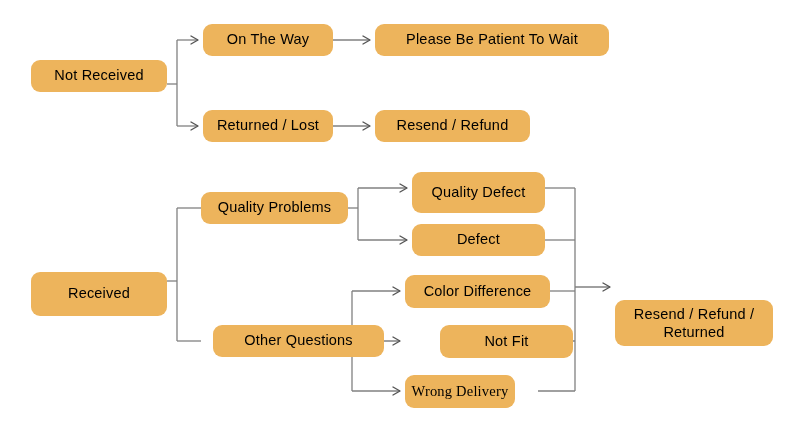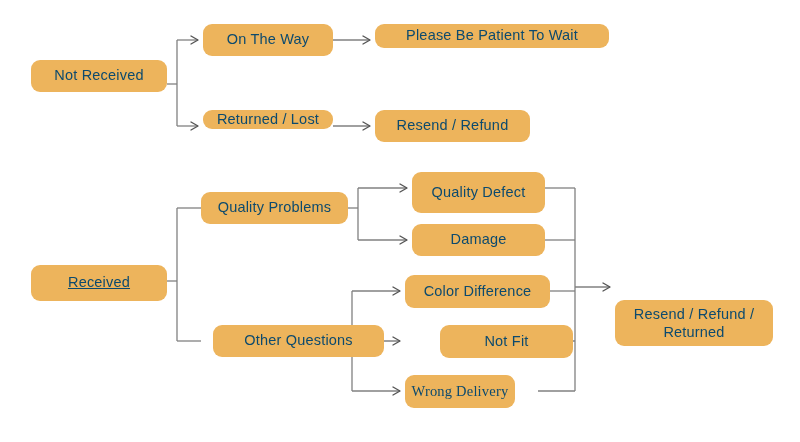--- a/index.html
+++ b/index.html
@@ -24,21 +24,21 @@
     top: 0;
     width: 800px;
     height: 442px;
     pointer-events: none;
   }
   .node {
     position: absolute;
     box-sizing: border-box;
     background: #edb45c;
     border-radius: 9px;
-    color: #0c4a6e;
+    color: #000000;
     display: flex;
     align-items: center;
     justify-content: center;
     text-align: center;
     font-family: "Liberation Sans", sans-serif;
     font-size: 14.5px;
     font-weight: 400;
     letter-spacing: 0.2px;
     line-height: 1.22;
     padding: 0 0;
@@ -98,50 +98,50 @@
   </svg>
 
   <div class="node" style="left:31px; top:60px; width:136px; height:32px;">
     <span>Not Received</span>
   </div>
 
   <div class="node" style="left:203px; top:24px; width:130px; height:32px;">
     <span>On The Way</span>
   </div>
 
-  <div class="node" style="left:375px; top:24px; width:234px; height:24px;">
+  <div class="node" style="left:375px; top:24px; width:234px; height:32px;">
     <span>Please Be Patient To Wait</span>
   </div>
 
-  <div class="node" style="left:203px; top:110px; width:130px; height:19px;">
+  <div class="node" style="left:203px; top:110px; width:130px; height:32px;">
     <span>Returned / Lost</span>
   </div>
 
   <div class="node" style="left:375px; top:110px; width:155px; height:32px;">
     <span>Resend / Refund</span>
   </div>
 
-  <div class="node" style="left:31px; top:265px; width:136px; height:36px;text-decoration:underline;">
+  <div class="node" style="left:31px; top:272px; width:136px; height:44px;">
     <span>Received</span>
   </div>
 
   <div class="node" style="left:201px; top:192px; width:147px; height:32px;">
     <span>Quality Problems</span>
   </div>
 
   <div class="node" style="left:201px; top:325px; width:171px; height:32px;margin-left:12px;">
     <span>Other Questions</span>
   </div>
 
   <div class="node" style="left:412px; top:172px; width:133px; height:41px;justify-content:center;">
     <span>Quality Defect</span>
   </div>
 
   <div class="node" style="left:412px; top:224px; width:133px; height:32px;">
-    <span>Damage</span>
+    <span>Defect</span>
   </div>
 
   <div class="node" style="left:405px; top:275px; width:145px; height:33px;">
     <span>Color Difference</span>
   </div>
 
   <div class="node" style="left:405px; top:325px; width:133px; height:33px;margin-left:35px;">
     <span>Not Fit</span>
   </div>
 

